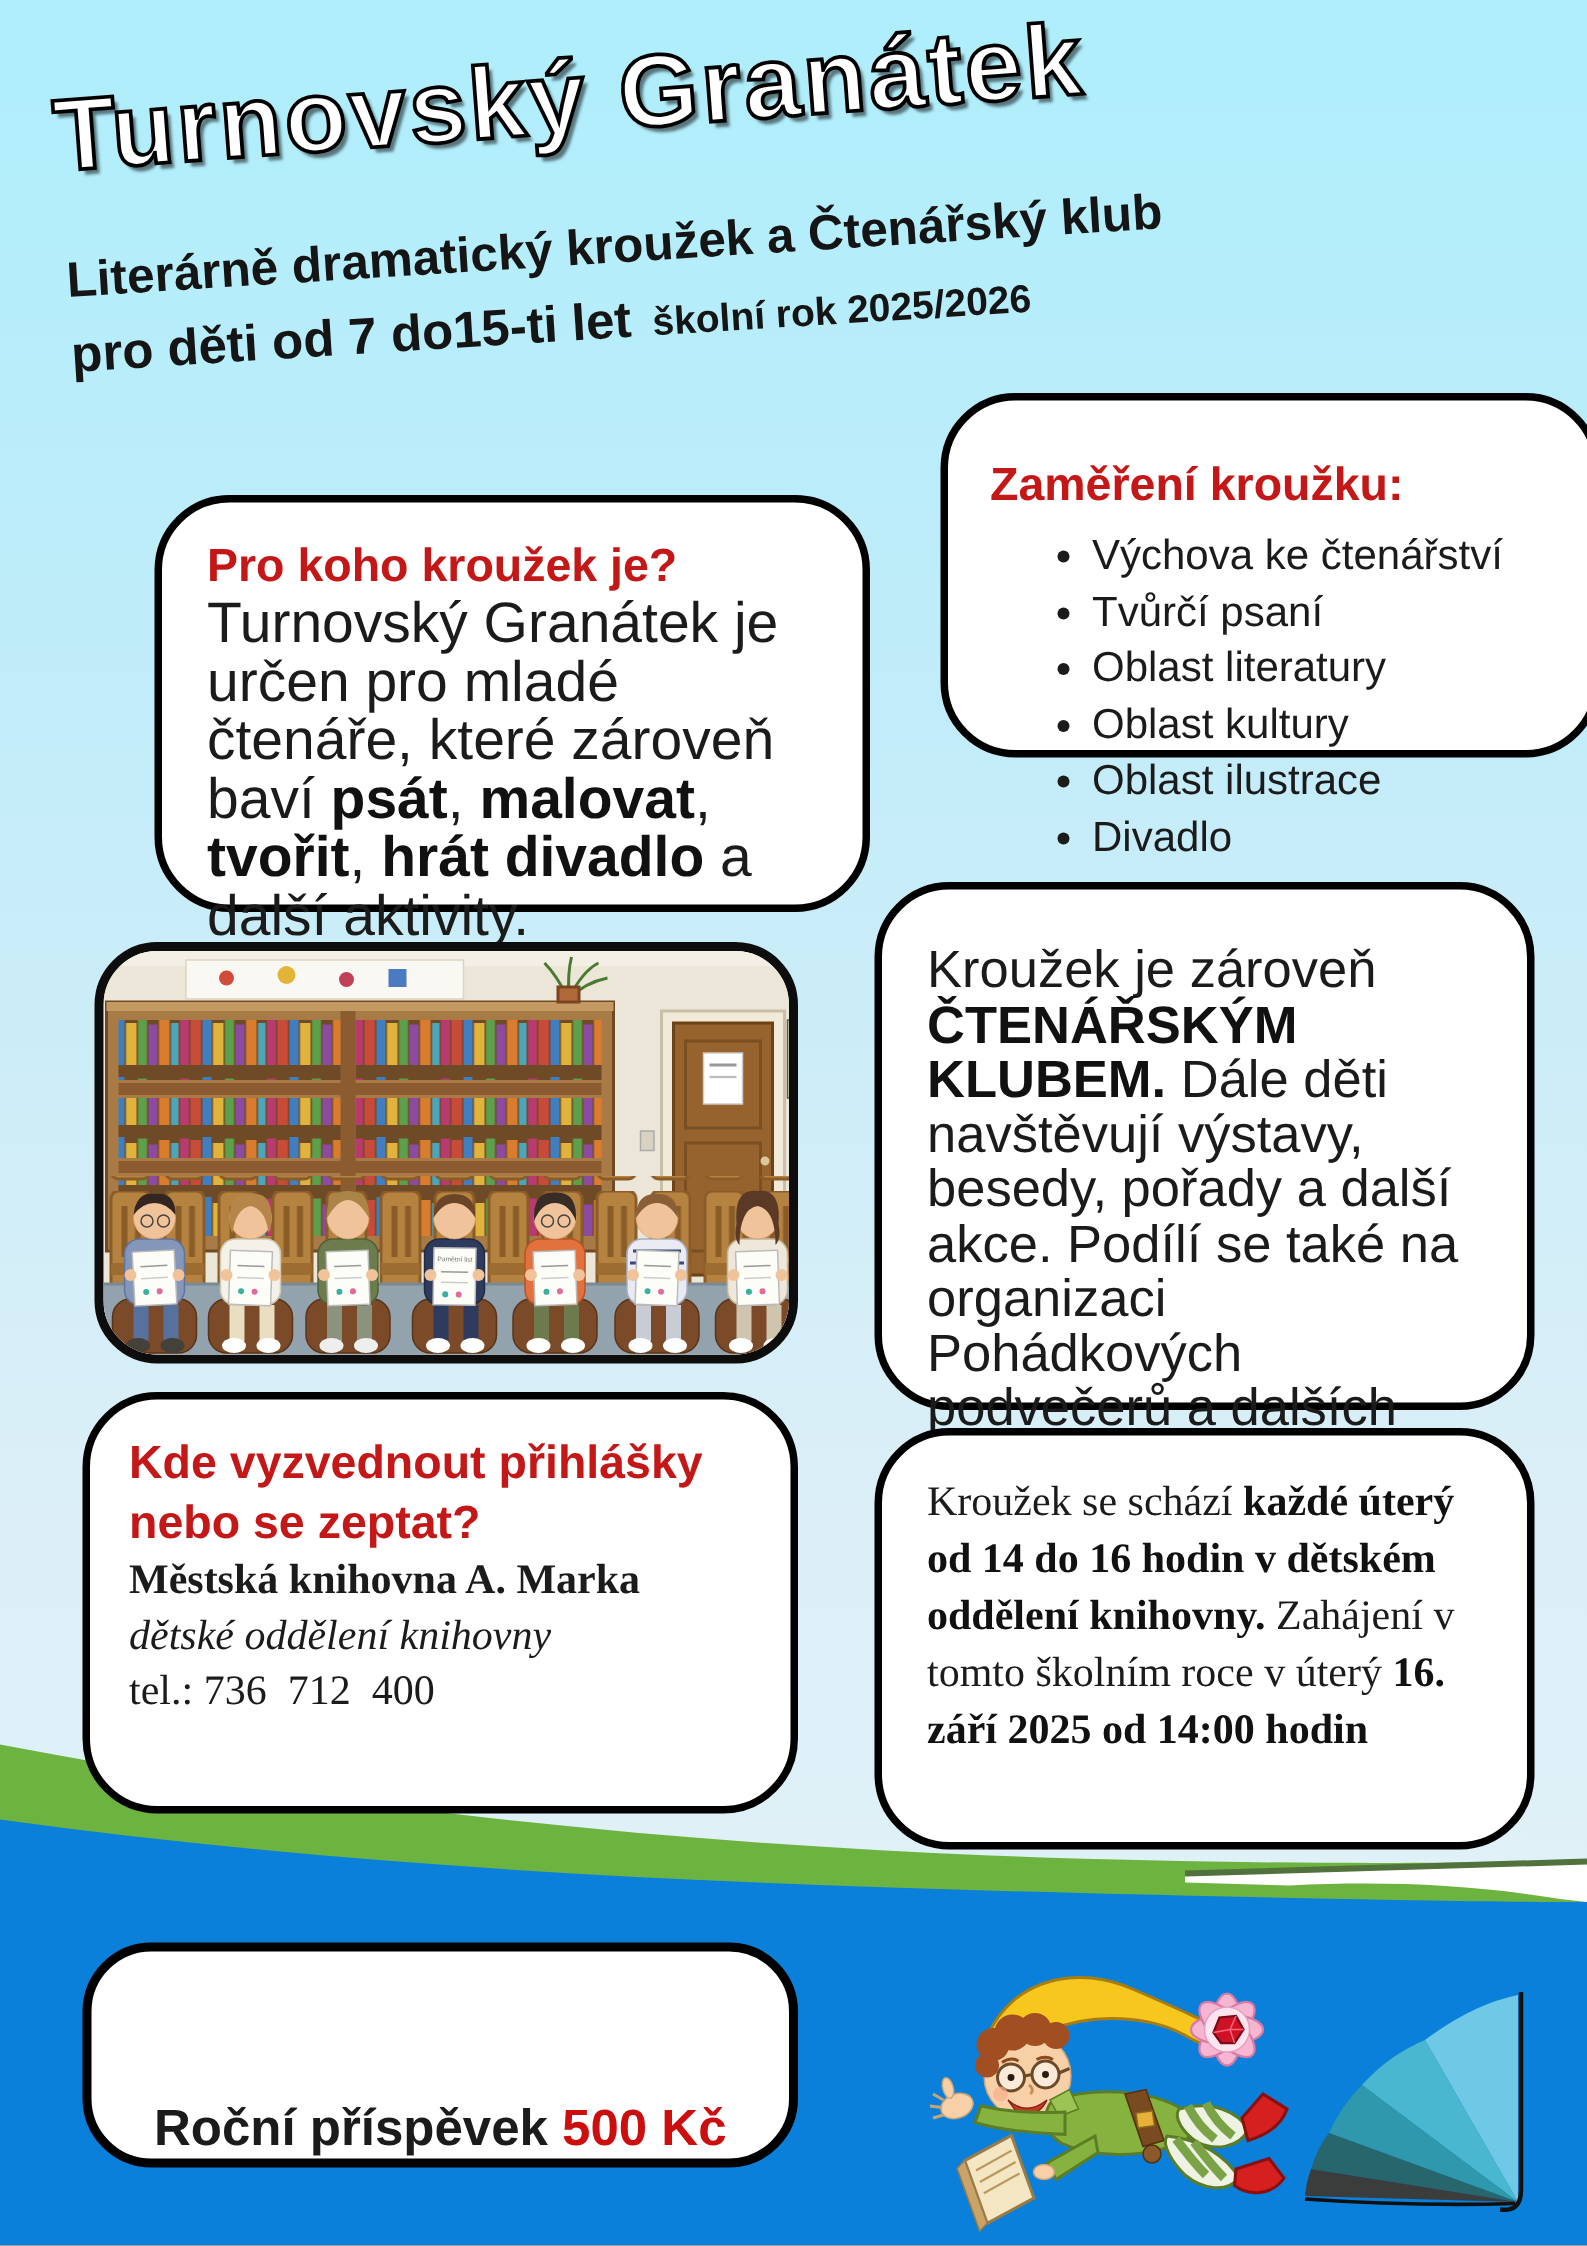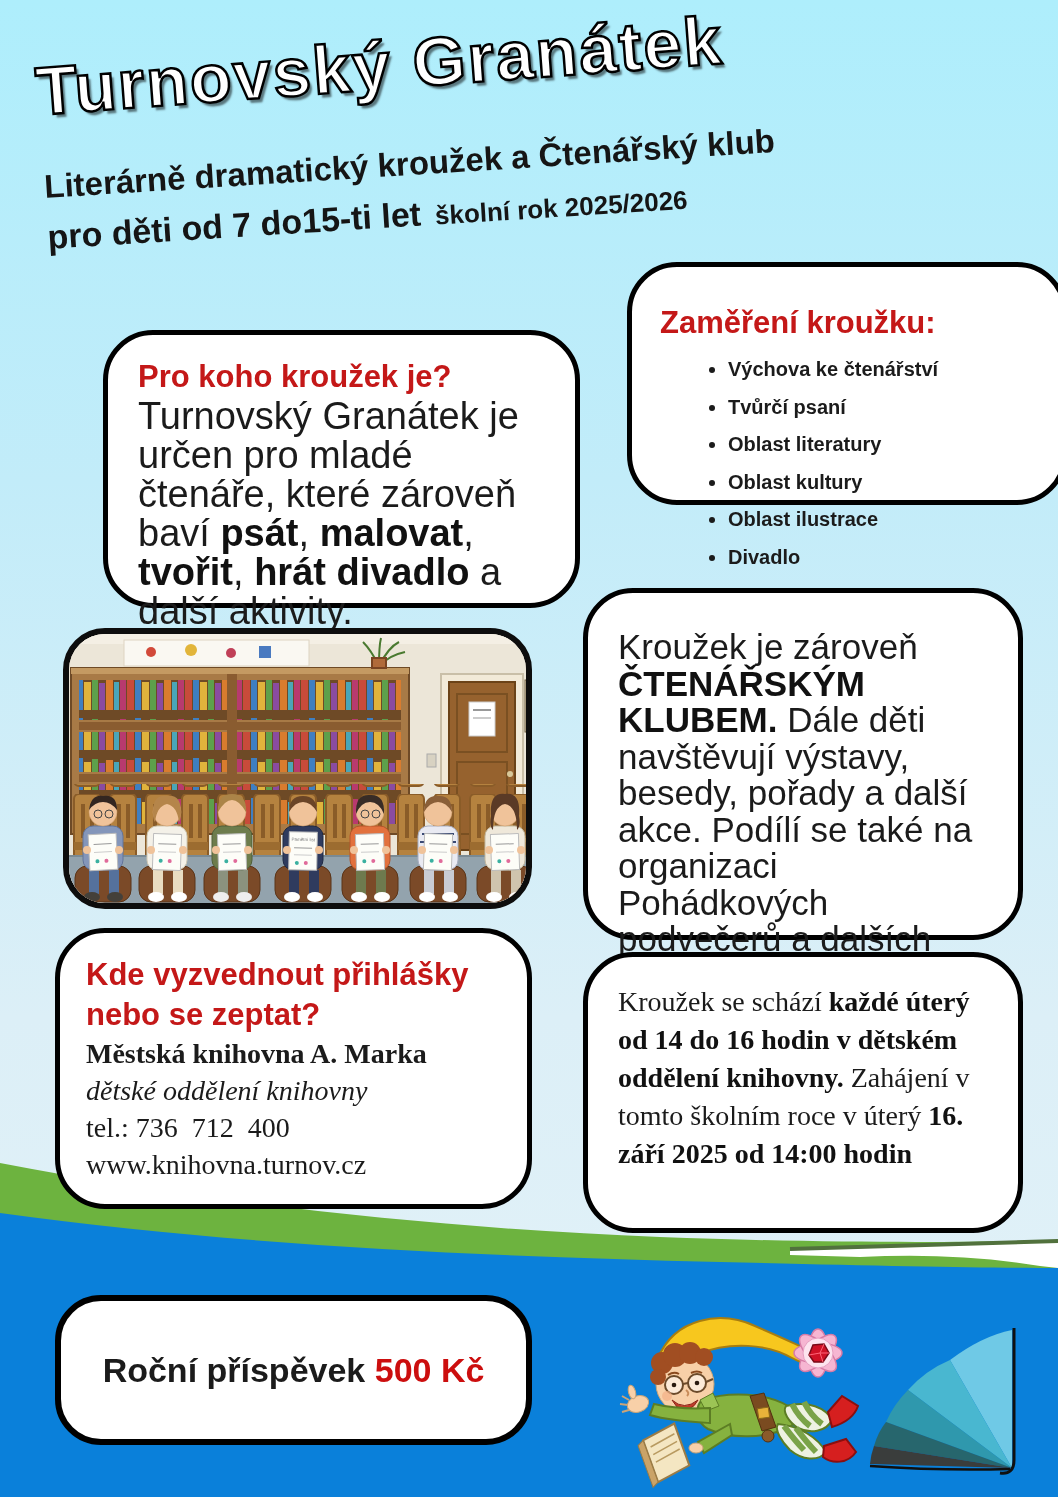--- a/index.html
+++ b/index.html
@@ -30,21 +30,21 @@
   .subtitle .l2{font-size:34px;margin-top:12px;white-space:nowrap;}
   .subtitle .l2 .small{font-size:26px;margin-left:14px;}
 
   .bubble{
     position:absolute;background:#fff;border:5px solid #000;border-radius:50px;z-index:2;
   }
   .red-head{color:var(--red);font-weight:800;font-size:31px;line-height:40px;}
 
   .box-focus{left:583px;top:262px;width:440px;height:243px;padding:36px 18px 0 28px;margin-left:44px;}
   .box-focus ul{list-style:disc;margin:8px 0 0 68px;color:#1b1b1b;}
-  .box-focus li{font-size:20px;line-height:37.5px;font-weight:bold;}
+  .box-focus li{font-size:28px;line-height:37.5px;}
 
   .box-who{left:55px;top:330px;width:477px;height:278px;padding:22px 22px 0 30px;margin-left:48px;}
   .box-who p{font-size:38px;line-height:39px;color:#1b1b1b;}
   .box-who b,.box-club b,.box-sched b{font-weight:800;color:#111;}
 
   .photo{
     position:absolute;left:63px;top:628px;width:469px;height:281px;z-index:2;
     border:6px solid #0d0d0d;border-radius:42px;overflow:hidden;background:#ece6d8;
   }
 
@@ -54,21 +54,21 @@
   .box-where{left:55px;top:928px;width:477px;height:281px;padding:22px 20px 0 26px;}
   .box-where .line{font-size:28px;line-height:37px;color:#1b1b1b;white-space:pre-wrap;font-family:Liberation Serif, serif;}
   .box-where .org{font-weight:800;}
   .box-where .dept{font-style:italic;}
 
   .box-sched{left:583px;top:952px;width:440px;height:281px;padding:26px 24px 0 30px;}
   .box-sched p{font-size:28px;line-height:38px;color:#1b1b1b;font-family:Liberation Serif, serif;}
 
   .box-fee{
     left:55px;top:1295px;width:477px;height:150px;border-width:6px;border-radius:46px;
-    display:flex;align-items:center;justify-content:center;z-index:2;
+    display:flex;align-items:flex-end;justify-content:center;z-index:2;
   }
   .box-fee .fee{font-size:34px;font-weight:800;color:#1b1b1b;white-space:pre-wrap;}
   .box-fee .amount{color:#cc0e0e;}
 
   .gnome{position:absolute;left:580px;top:1296px;width:280px;height:200px;z-index:2;}
   .fan{position:absolute;left:862px;top:1318px;width:190px;height:172px;z-index:2;}
 </style>
 </head>
 <body>
 
@@ -331,21 +331,20 @@
 
   <section class="bubble box-club">
     <p><span>Kroužek je zároveň </span><b>ČTENÁŘSKÝM KLUBEM.</b><span> Dále děti navštěvují výstavy, besedy, pořady a další akce. Podílí se také na organizaci Pohádkových podvečerů a dalších pořadů pro rodiny s dětmi.</span></p>
   </section>
 
   <section class="bubble box-where">
     <h2 class="red-head"><span>Kde vyzvednout přihlášky</span><br><span>nebo se zeptat?</span></h2>
     <div class="line org">Městská knihovna A. Marka</div>
     <div class="line dept">dětské oddělení knihovny</div>
     <div class="line">tel.: 736  712  400</div>
-    <div class="line">www.knihovna.turnov.cz</div>
   </section>
 
   <section class="bubble box-sched">
     <p><span>Kroužek se schází </span><b>každé úterý od 14 do 16 hodin v dětském oddělení knihovny.</b><span> Zahájení v tomto školním roce v úterý </span><b>16. září 2025 od 14:00 hodin</b></p>
   </section>
 
   <section class="bubble box-fee">
     <div class="fee"><span>Roční příspěvek </span><span class="amount">500 Kč</span></div>
   </section>
 

